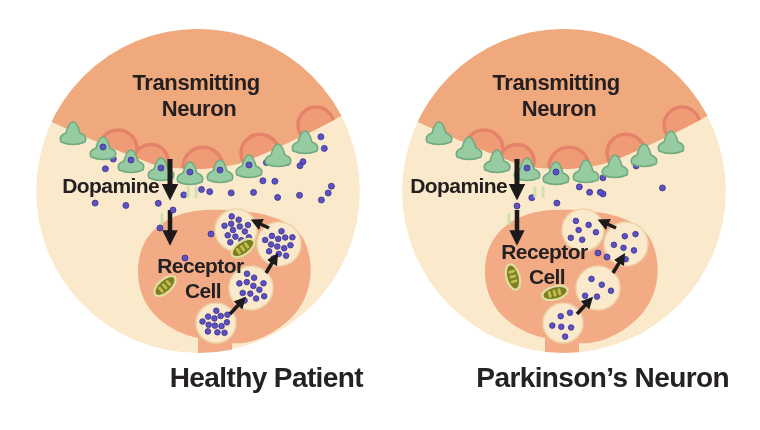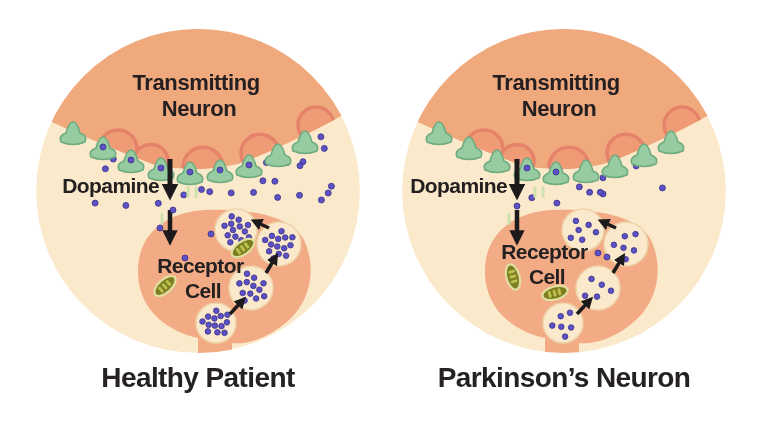--- a/index.html
+++ b/index.html
@@ -7,21 +7,21 @@
        font-family:"Liberation Sans",sans-serif;}
   .stage{position:absolute;inset:0;padding-left:12px;}
   .panel{position:absolute;width:330px;}
   #panel-healthy{left:33px;top:26px;}
   #panel-parkinsons{left:399px;top:26px;}
   .psvg{display:block;width:330px;height:330px;}
   .psvg text{fill:#242021;font-family:"Liberation Sans",sans-serif;font-weight:700;}
   .t-neuron{font-size:22px;text-anchor:middle;letter-spacing:-0.4px;}
   .t-dopa{font-size:21px;text-anchor:end;letter-spacing:-0.6px;}
   .t-rec{font-size:21px;text-anchor:middle;letter-spacing:-0.6px;}
-  .caption{margin-top:6px;text-align:center;font-size:28px;font-weight:700;
+  .caption{margin-top:6px;text-align:right;font-size:28px;font-weight:700;
            color:#262223;letter-spacing:-0.6px;}
 </style>
 </head>
 <body>
 
 <div class="stage">
 
   <div class="panel" id="panel-healthy">
     <svg class="psvg" viewBox="0 0 330 330">
       <g clip-path="url(#c0)">

